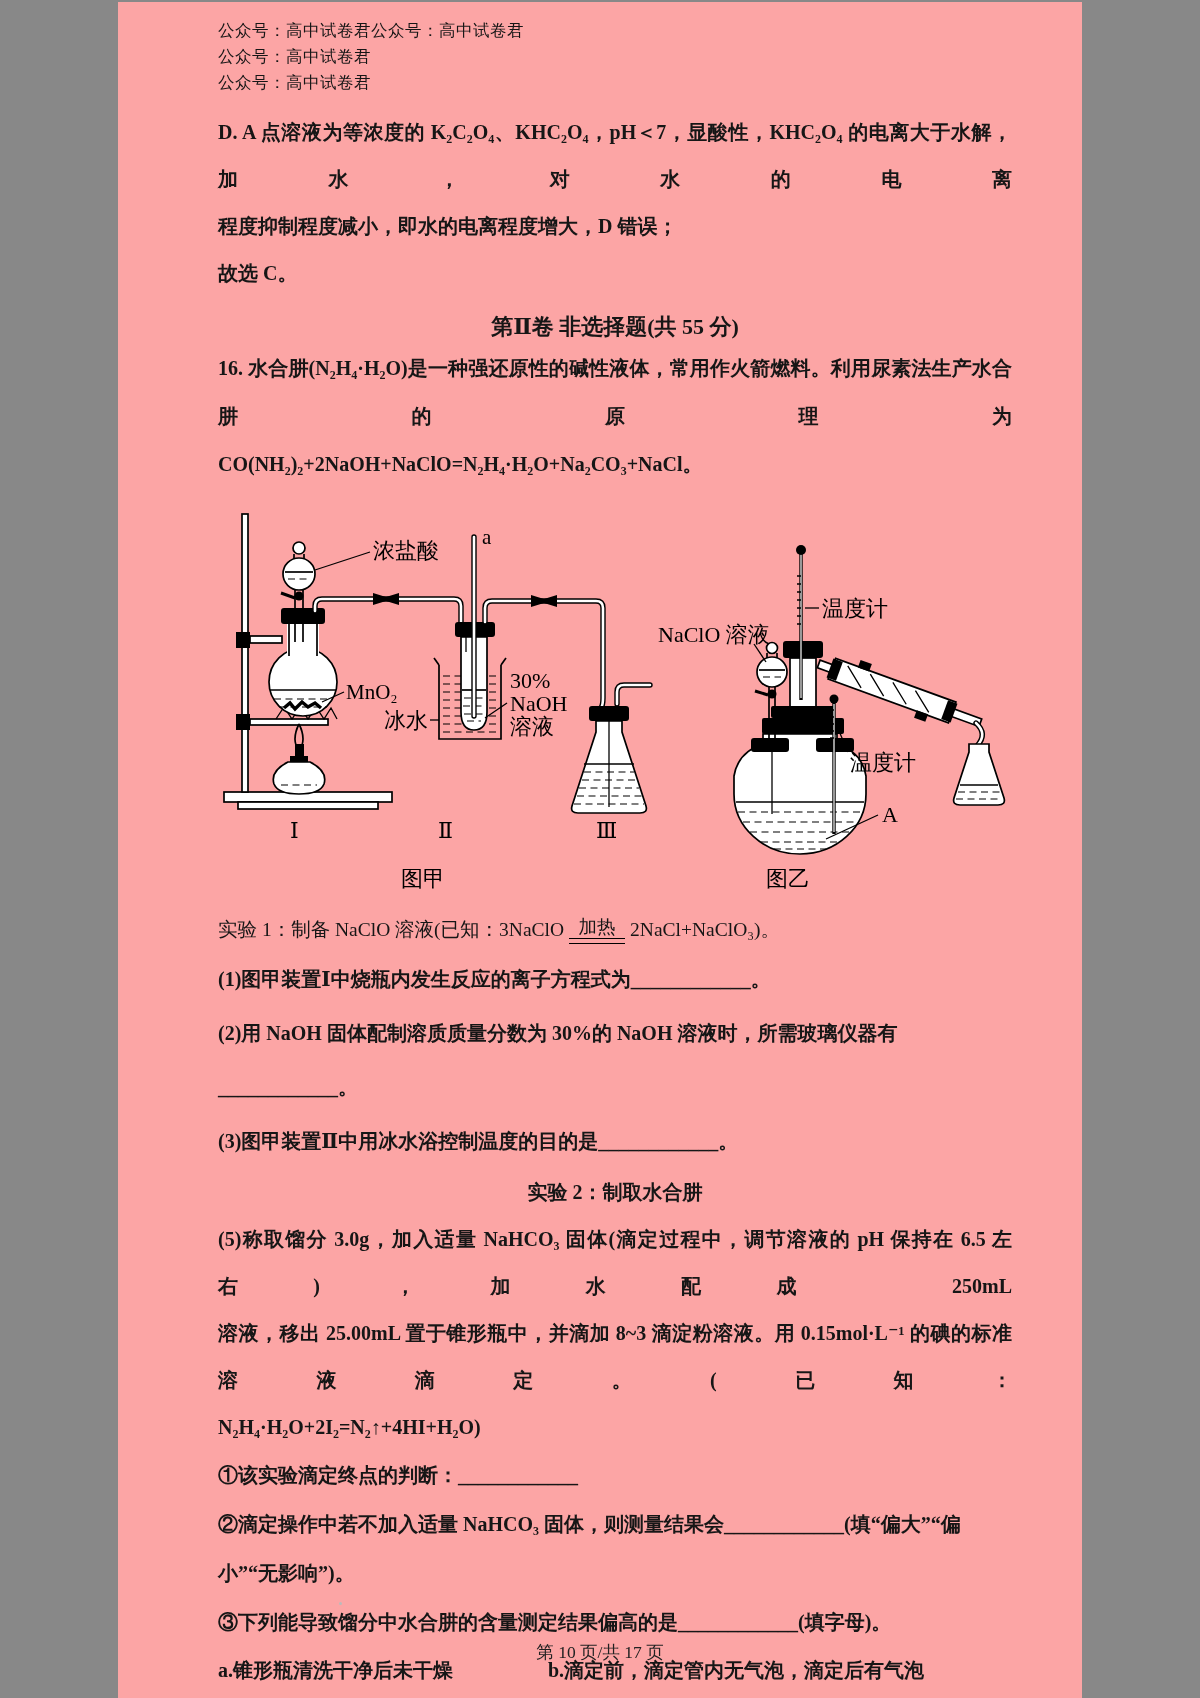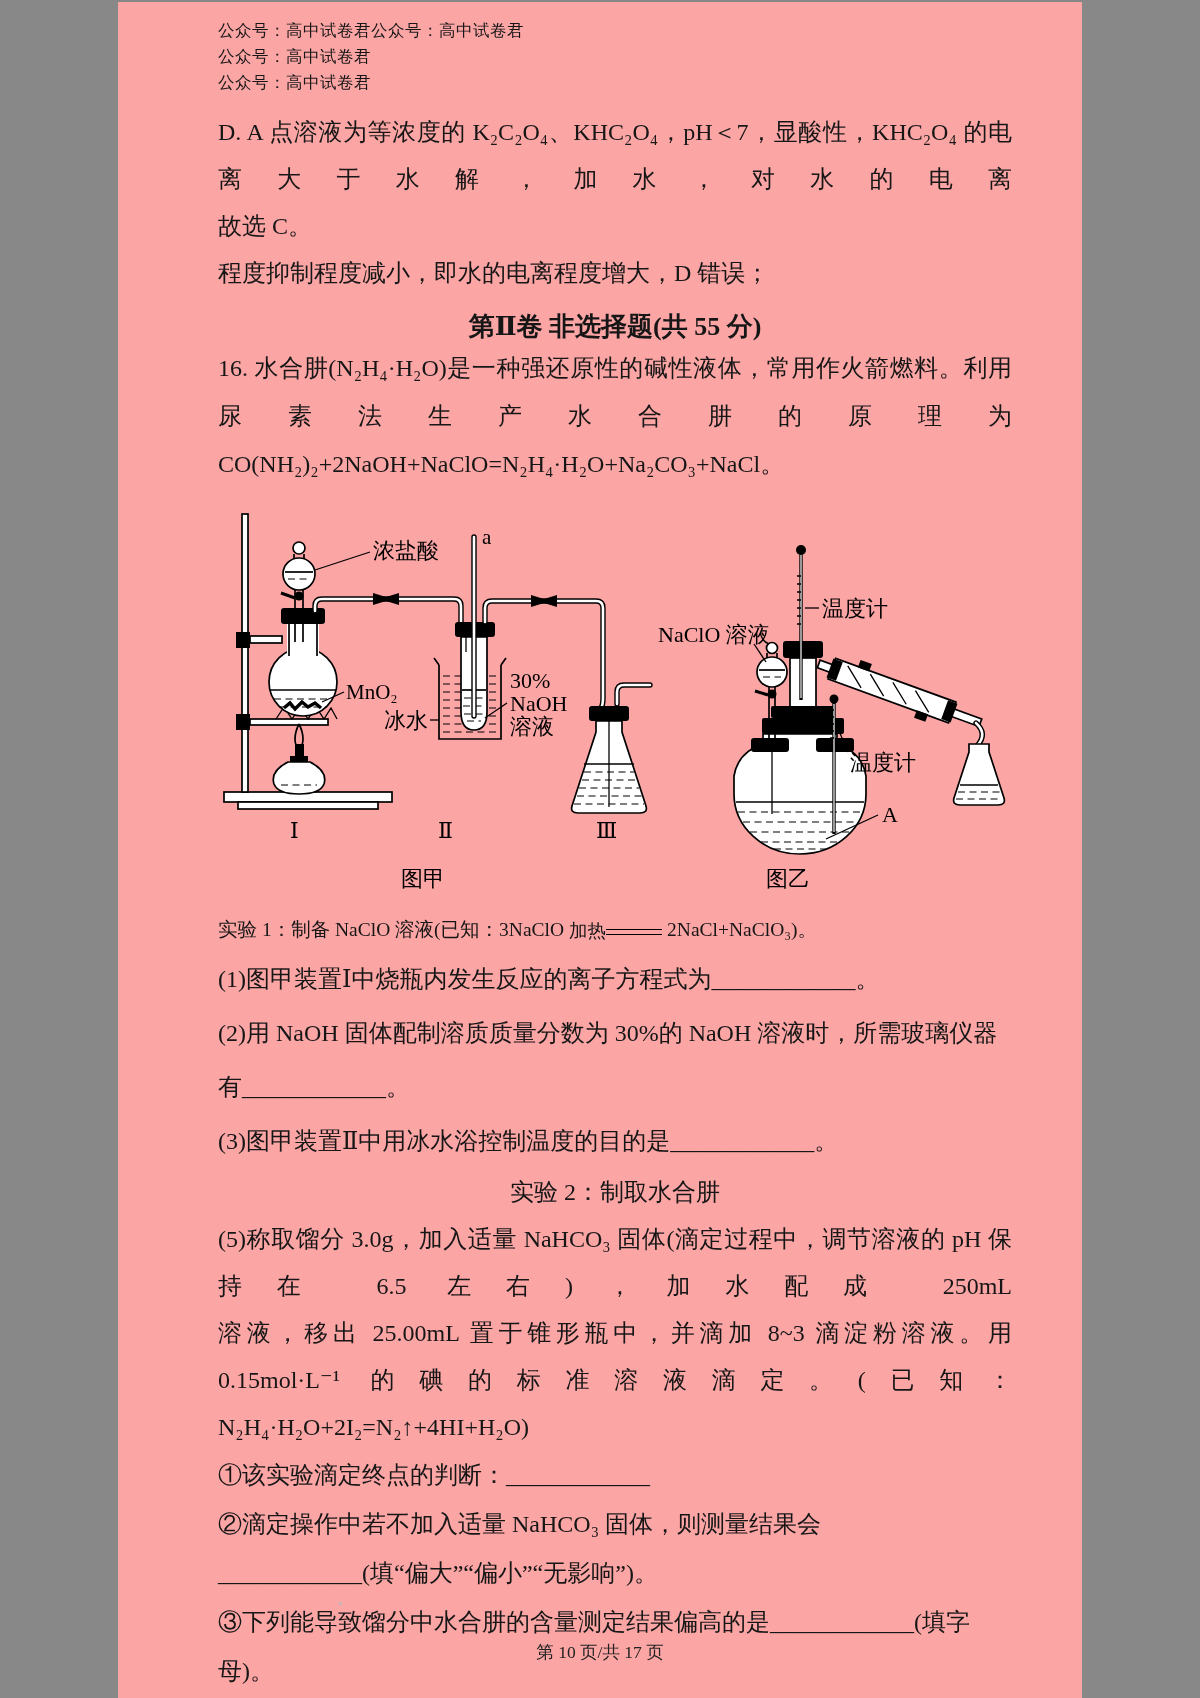--- a/index.html
+++ b/index.html
@@ -1,28 +1,28 @@
 <!DOCTYPE html>
 <html><head>
 <meta charset="utf-8">
 <style>
   html,body{margin:0;padding:0;background:#888;}
   .page{position:relative;width:964px;height:1698px;background:#fca5a5;margin:2px auto;overflow:hidden;
         font-family:"Liberation Serif","DejaVu Serif",serif;color:#161616;}
   .content{padding:16px 70px 0 100px;}
   .wm{font-size:16.5px;line-height:26px;letter-spacing:.5px;}
-  .ln{font-size:24px;}
+  .ln{font-size:20px;font-weight:bold;}
   .sol{margin-top:13px;}
   .sol .ln{line-height:47px;}
   .fill{text-align:justify;text-align-last:justify;}
-  .sec-title{margin-top:13px;text-align:center;font-weight:bold;font-size:26px;line-height:34px;}
+  .sec-title{margin-top:13px;text-align:center;font-weight:bold;font-size:22px;line-height:34px;}
   .q16 .ln{line-height:48px;}
   .diagram{margin-top:4px;}
   .exp1{margin-top:10px;height:46px;display:flex;align-items:center;font-size:19.5px;}
-  .heq{display:inline-flex;flex-direction:row;align-items:center;margin:0 5px;transform:translateY(2px);}
+  .heq{display:inline-flex;flex-direction:column;align-items:center;margin:0 5px;transform:translateY(2px);}
   .heq .top{font-size:18.5px;line-height:19px;}
   .heq .bar{width:56px;height:4px;border-top:1.7px solid #000;border-bottom:1.7px solid #000;margin-top:1px;}
   .q54{line-height:54px;}
   .q48{line-height:48px;text-align:center;}
   .q47{line-height:47px;}
   .q49{line-height:49px;}
   .opts{display:flex;line-height:47px;}
   .opts .oa{width:330px;}
   .footer{position:absolute;left:0;top:1638px;width:100%;text-align:center;font-size:17.5px;color:#222;}
   .speck{position:absolute;left:221px;top:1600px;width:3px;height:3px;background:#bbb;border-radius:50%;}
@@ -44,22 +44,22 @@
   <div class="content">
 
     <div class="wm">
       <div>公众号：高中试卷君公众号：高中试卷君</div>
       <div>公众号：高中试卷君</div>
       <div>公众号：高中试卷君</div>
     </div>
 
     <div class="sol">
       <div class="ln fill">D. A 点溶液为等浓度的 K₂C₂O₄、KHC₂O₄，pH＜7，显酸性，KHC₂O₄ 的电离大于水解，加水，对水的电离</div>
+      <div class="ln">程度抑制程度减小，即水的电离程度增大，D 错误；</div>
       <div class="ln">故选 C。</div>
-      <div class="ln">程度抑制程度减小，即水的电离程度增大，D 错误；</div>
     </div>
 
     <div class="sec-title">第Ⅱ卷 非选择题(共 55 分)</div>
 
     <div class="q16">
       <div class="ln fill">16. 水合肼(N₂H₄·H₂O)是一种强还原性的碱性液体，常用作火箭燃料。利用尿素法生产水合肼的原理为</div>
       <div class="ln">CO(NH₂)₂+2NaOH+NaClO=N₂H₄·H₂O+Na₂CO₃+NaCl。</div>
     </div>
 
     <div class="diagram">

